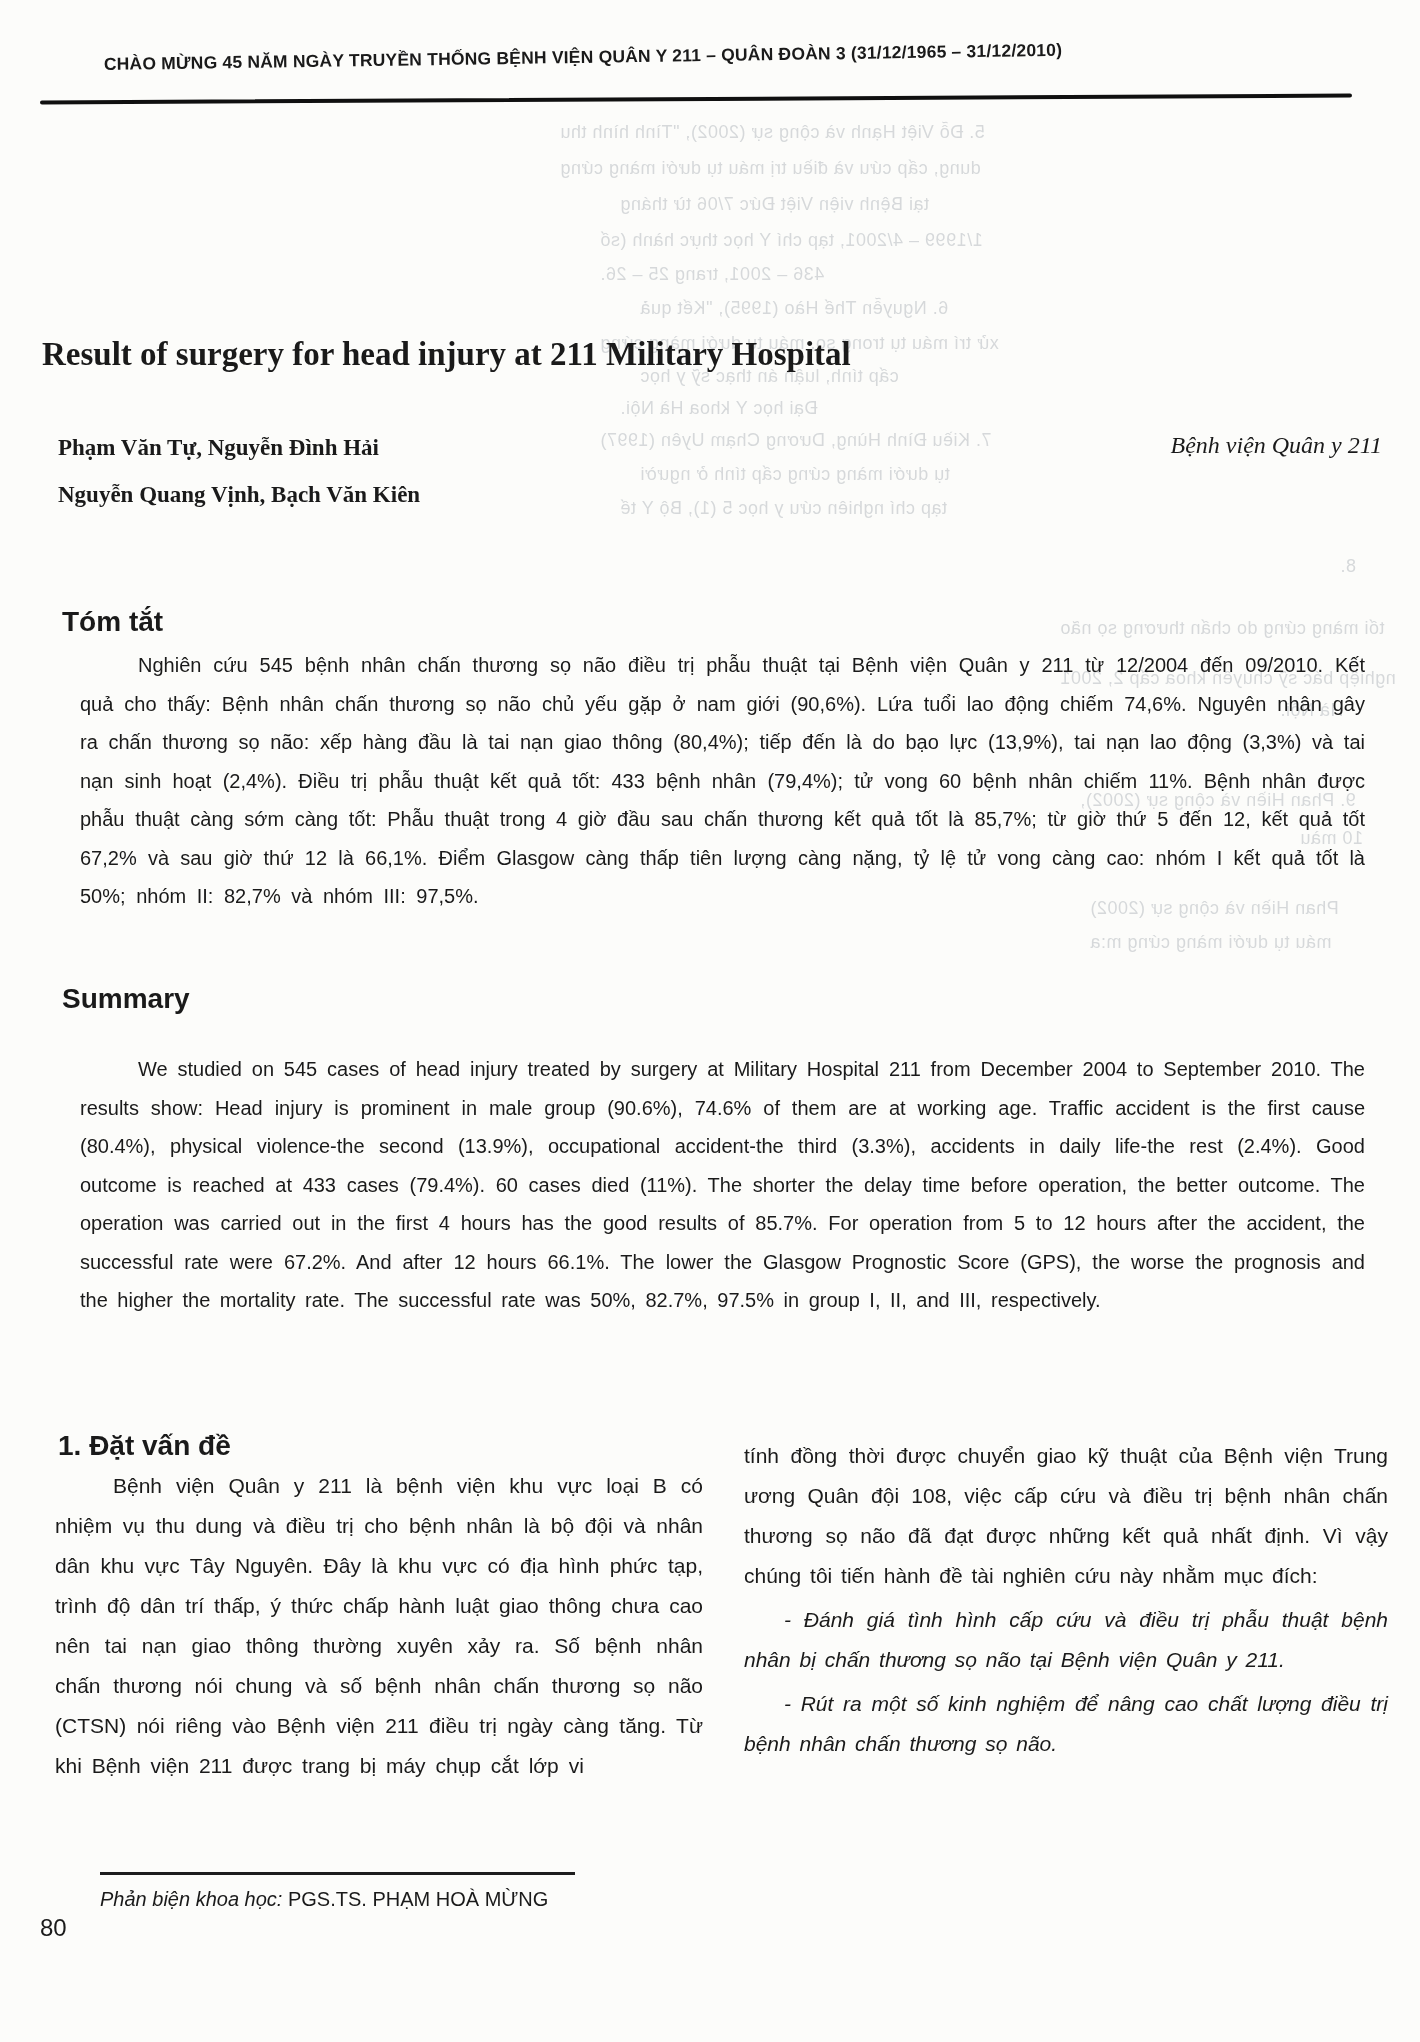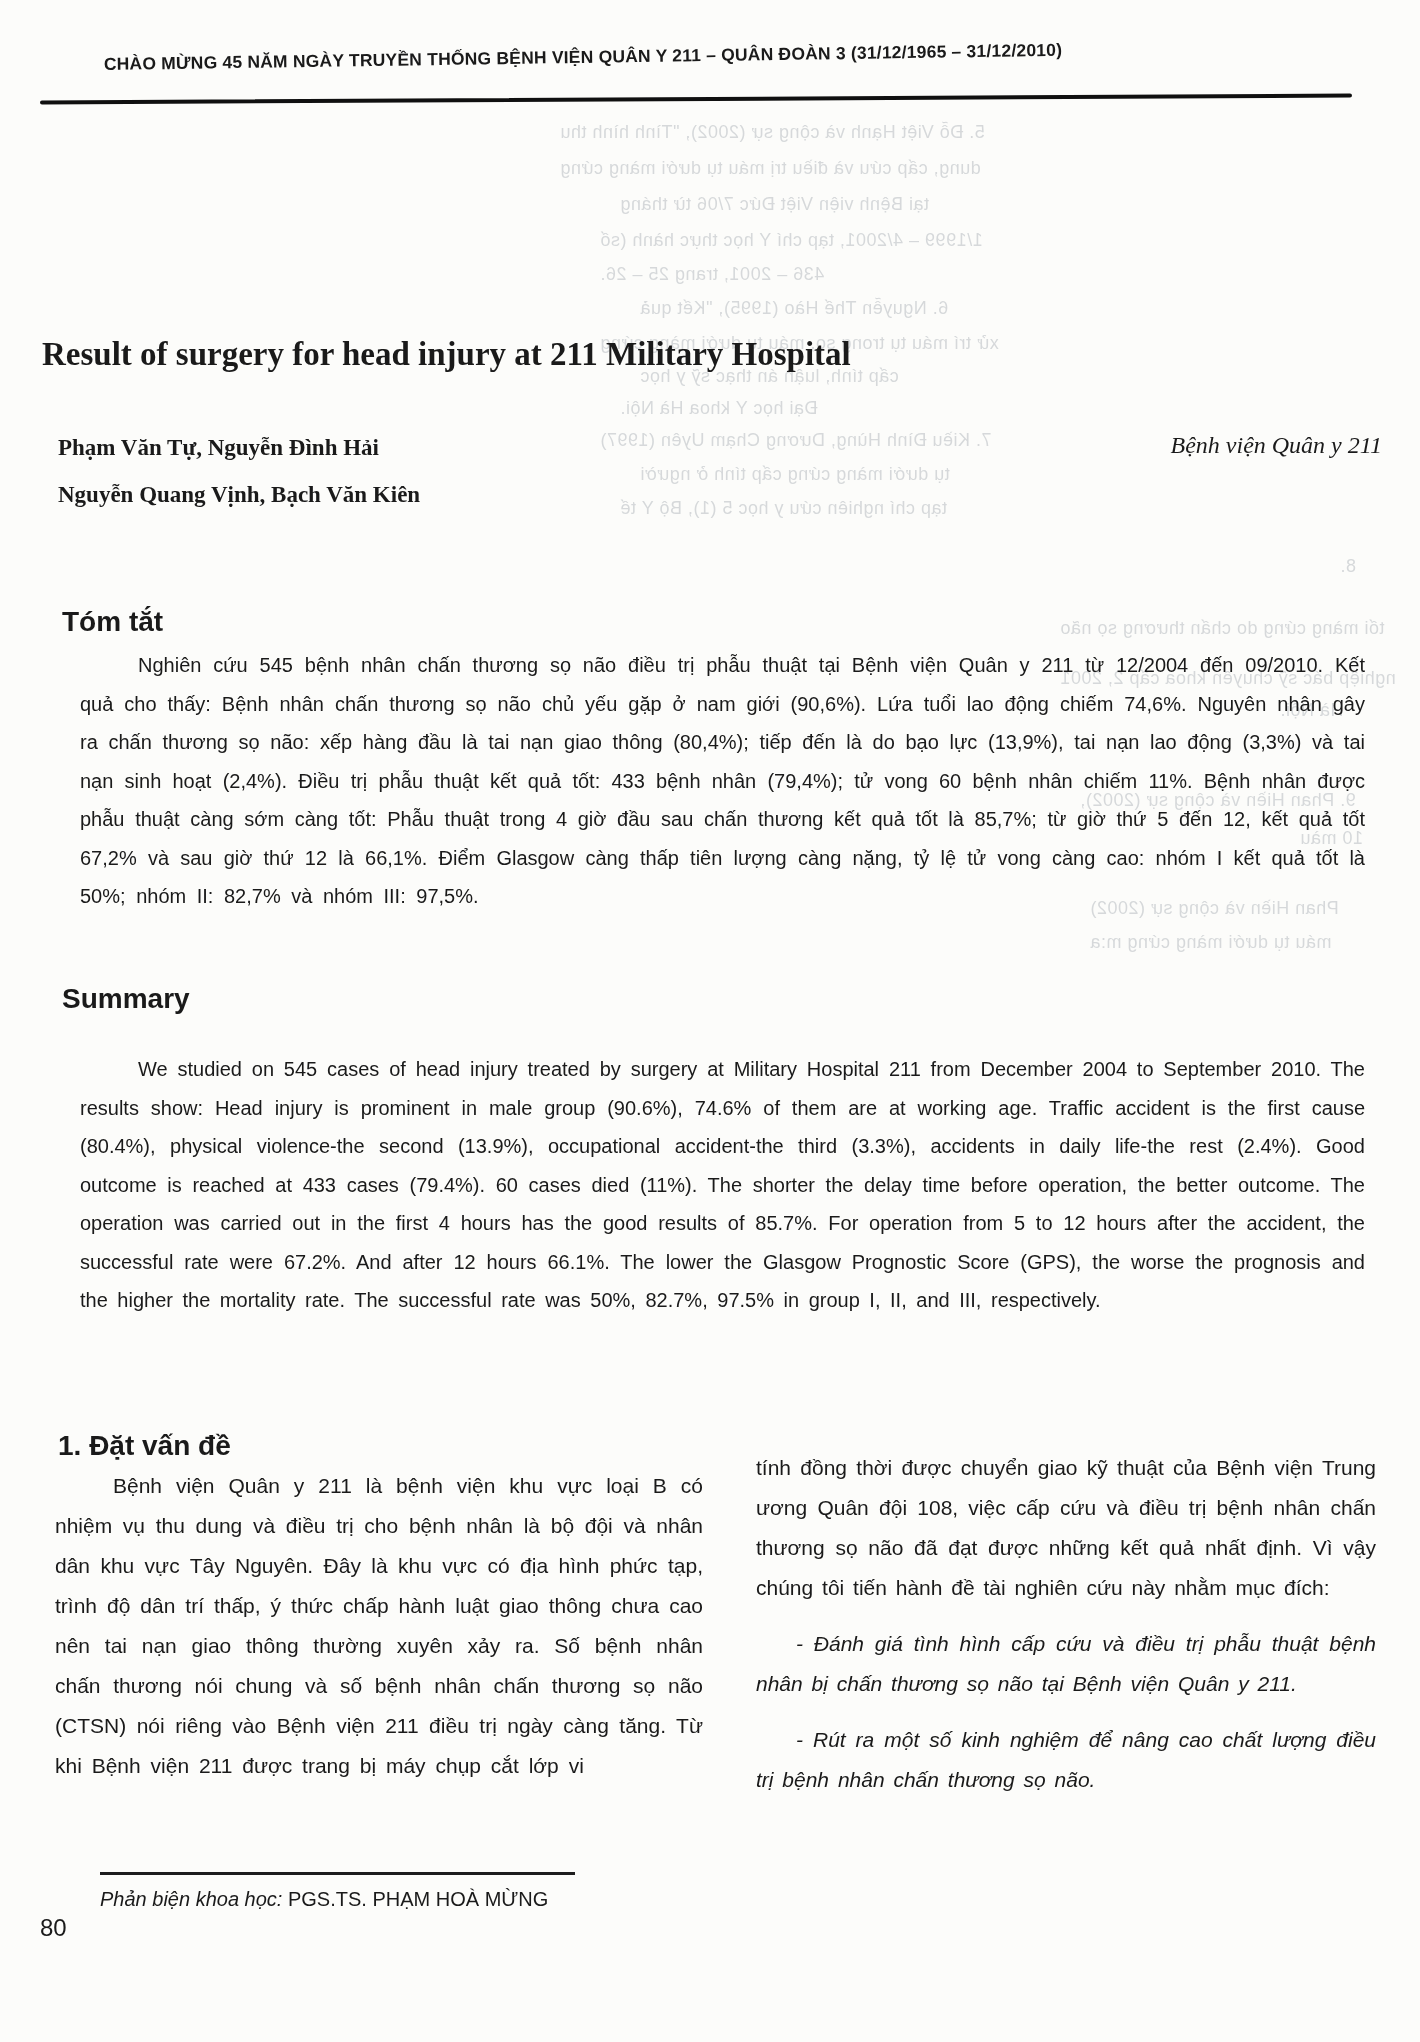--- a/index.html
+++ b/index.html
@@ -81,21 +81,21 @@
     font-size:21px;line-height:40px;
     text-align:justify;text-indent:58px;
     word-spacing:4px;
   }
   .col-right{
     left:740px;top:1432px;width:652px;
     font-size:21px;line-height:40px;
     text-align:justify;
     word-spacing:3px;
   }
-  .col-right p{margin:16px;}
+  .col-right p{margin:4px;}
   .col-right .objective{font-style:italic;text-indent:40px;}
   .footer-rule{
     left:100px;top:1872px;width:475px;height:3px;
     background:#1d1d1d;
   }
   .footer-review{
     left:100px;top:1888px;font-size:20px;white-space:nowrap;
   }
   .footer-review .lbl{font-weight:normal;font-style:italic;}
   .page-number{

